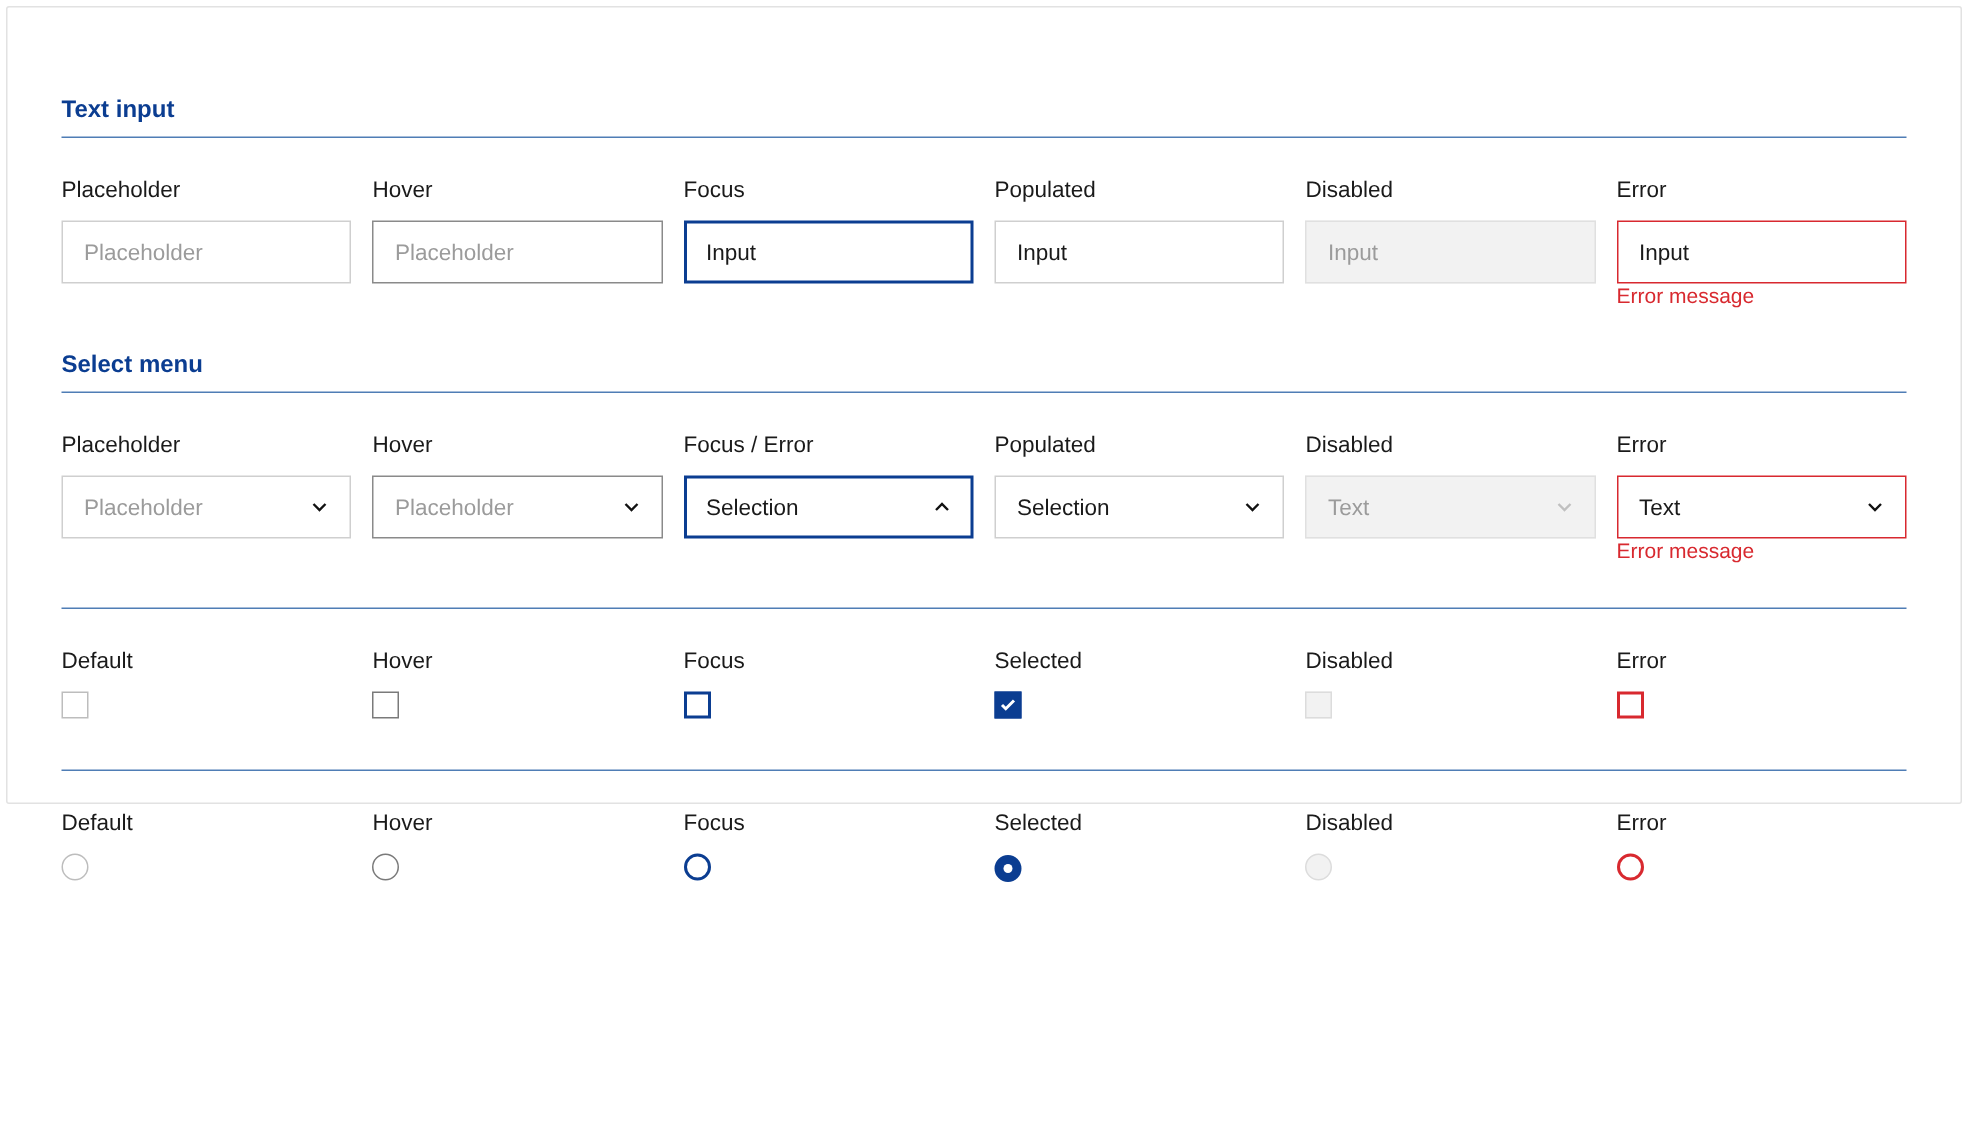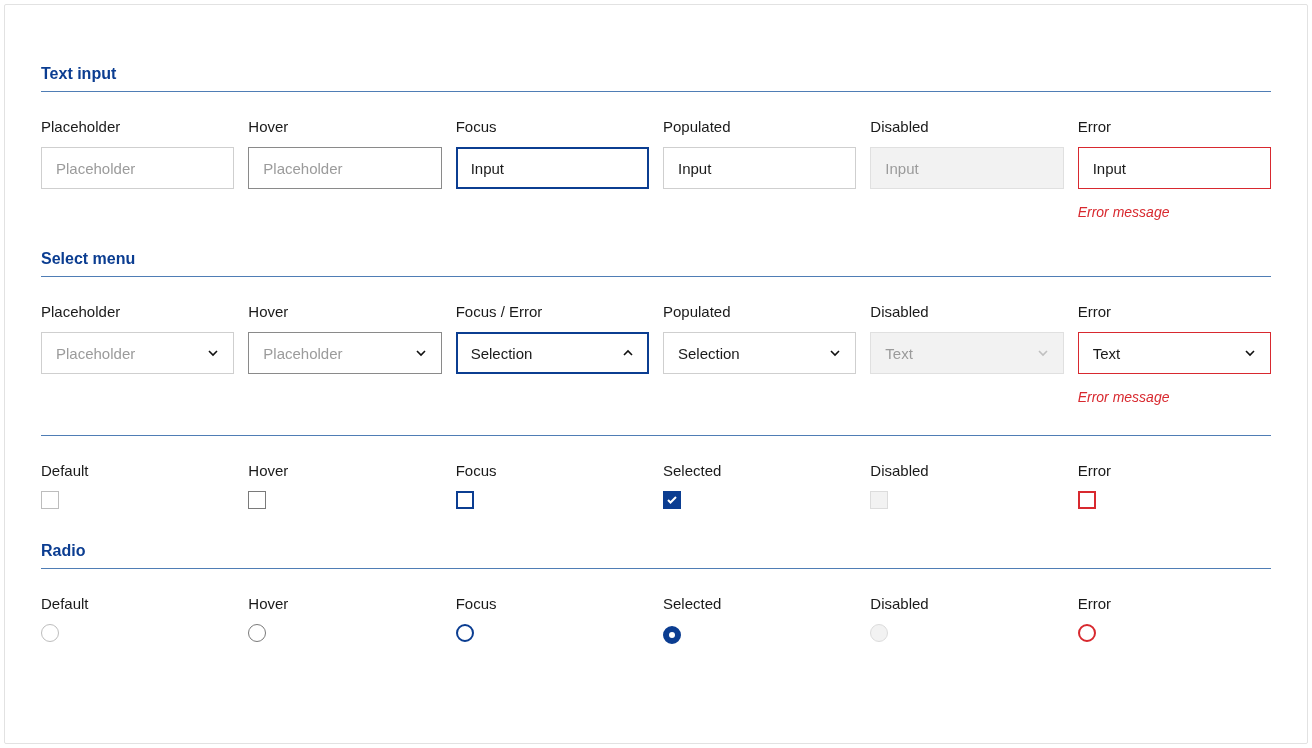--- a/index.html
+++ b/index.html
@@ -17,21 +17,21 @@
   body{
     width:1312px;height:748px;background:#fff;
     font-family:"Helvetica Neue",Helvetica,Arial,sans-serif;
     color:var(--text);font-size:15px;
   }
   .frame{
     margin:4px;
     border:1px solid #e2e2e2;
     border-radius:2px;
     padding:60px 36px 40px;
-    height:740px;
+    height:532px;
   }
   .section-title{
     color:var(--blue);font-weight:700;font-size:16px;
     margin:0 0 8px;
   }
   .section-title.tight-top{margin-top:24px;}
   hr.rule{
     border:none;border-top:1.4px solid var(--blue-mid);
     margin:0 0 26px;
   }
@@ -49,21 +49,21 @@
   .field{
     width:100%;height:42px;border:1px solid var(--border);
     border-radius:0;padding:0 14px;font-size:15px;font-family:inherit;
     background:#fff;color:var(--text);
   }
   .field::placeholder{color:var(--gray-txt);}
   .field.hover{border-color:#8a8a8a;}
   .field.focus{border:2px solid var(--blue);outline:none;padding:0 13px;}
   .field.disabled{background:var(--gray-bg);color:var(--gray-txt);border-color:#e0e0e0;}
   .field.error{border-color:var(--err);}
-  .err-msg{color:var(--err);font-size:14px;margin-top:15px;font-style:italic;}
+  .err-msg{color:var(--err);font-size:14px;margin-top:0;}
 
   
   .select{
     position:relative;width:100%;height:42px;border:1px solid var(--border);
     background:#fff;display:flex;align-items:center;padding:0 14px;
     font-size:15px;cursor:pointer;
   }
   .select.hover{border-color:#8a8a8a;}
   .select.focus{border:2px solid var(--blue);padding:0 13px;}
   .select.disabled{background:var(--gray-bg);color:var(--gray-txt);border-color:#e0e0e0;cursor:not-allowed;}
@@ -236,21 +236,20 @@
     <div>
       <div class="col-label">Disabled</div>
       <span class="cb disabled"></span>
     </div>
     <div>
       <div class="col-label">Error</div>
       <span class="cb error"></span>
     </div>
   </div>
 
-  <div class="section-title tight-top">Radio</div>
   <hr class="rule">
 
   <div class="row" style="margin-bottom:0">
     <div>
       <div class="col-label">Default</div>
       <span class="rb"></span>
     </div>
     <div>
       <div class="col-label">Hover</div>
       <span class="rb hover"></span>

